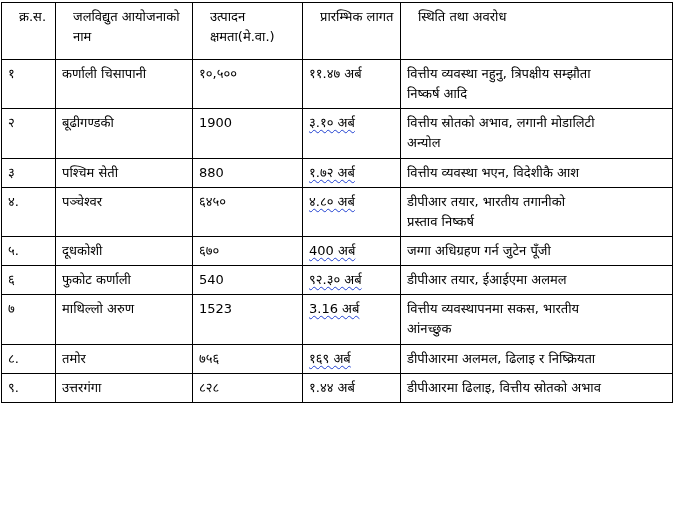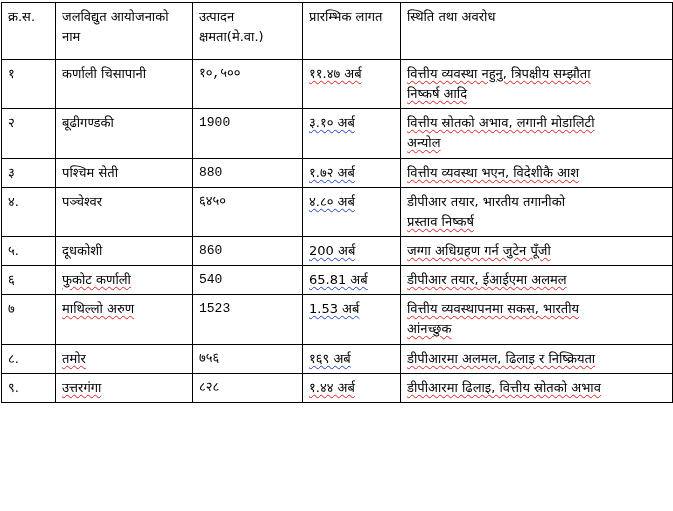--- a/index.html
+++ b/index.html
@@ -42,30 +42,30 @@
   col.c-cost  { width: 98px; }
   col.c-stat  { width: 272px; }
 
   thead td {
     height: 48px;
     vertical-align: top;
   }
   .hdr {
     display: block;
     line-height: 1.5;
+    margin-left: 11px;
   }
   td.sn    { text-align: left; }
   td.name  { text-align: left; }
-  td.cap   { text-align: left; font-family: Liberation Mono, monospace; }
+  td.cap   { text-align: left; }
   td.cost  { text-align: left; }
   td.stat  { text-align: left; }
 
   
   .sq-red {
-    text-decoration: underline;
     text-decoration-style: wavy;
     text-decoration-color: #e02020;
     text-decoration-thickness: 1px;
     text-underline-offset: 2px;
   }
   .sq-blue {
     text-decoration: underline;
     text-decoration-style: wavy;
     text-decoration-color: #2040d0;
     text-decoration-thickness: 1px;
@@ -154,51 +154,51 @@
         </td>
         <td class="stat">
           <span class="stat-line">डीपीआर तयार, भारतीय तगानीको</span>
           <span class="stat-line sq-red">प्रस्ताव निष्कर्ष</span>
         </td>
       </tr>
 
       <tr>
         <td class="sn">५.</td>
         <td class="name">दूधकोशी</td>
-        <td class="cap">860</td>
-        <td class="cost">
-          <span class="sq-blue">200 अर्ब</span>
+        <td class="cap">६७०</td>
+        <td class="cost">
+          <span class="sq-blue">400 अर्ब</span>
         </td>
         <td class="stat">
           <span class="stat-line sq-red">जग्गा अधिग्रहण गर्न जुटेन पूँजी</span>
         </td>
       </tr>
 
       <tr>
         <td class="sn">६</td>
         <td class="name">
           <span class="sq-red">फुकोट कर्णाली</span>
         </td>
         <td class="cap">540</td>
         <td class="cost">
-          <span class="sq-blue">65.81 अर्ब</span>
+          <span class="sq-blue">९२.३० अर्ब</span>
         </td>
         <td class="stat">
           <span class="stat-line sq-red">डीपीआर तयार, ईआईएमा अलमल</span>
         </td>
       </tr>
 
       <tr>
         <td class="sn">७</td>
         <td class="name">
           <span class="sq-red">माथिल्लो अरुण</span>
         </td>
         <td class="cap">1523</td>
         <td class="cost">
-          <span class="sq-blue">1.53 अर्ब</span>
+          <span class="sq-blue">3.16 अर्ब</span>
         </td>
         <td class="stat">
           <span class="stat-line sq-red">वित्तीय व्यवस्थापनमा सकस, भारतीय</span>
           <span class="stat-line sq-red">आंनच्छुक</span>
         </td>
       </tr>
 
       <tr>
         <td class="sn">८.</td>
         <td class="name">

